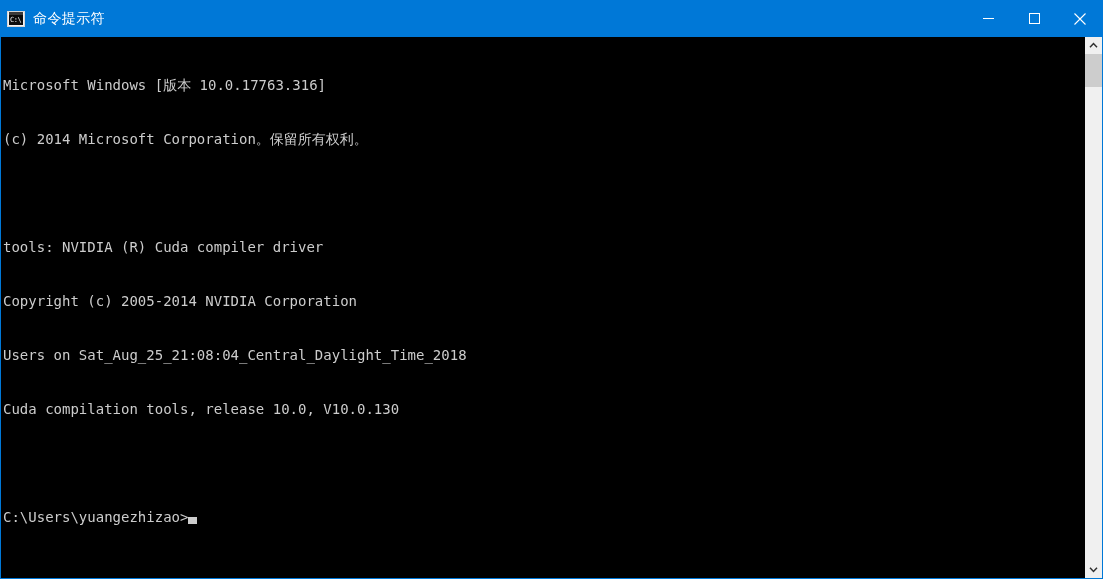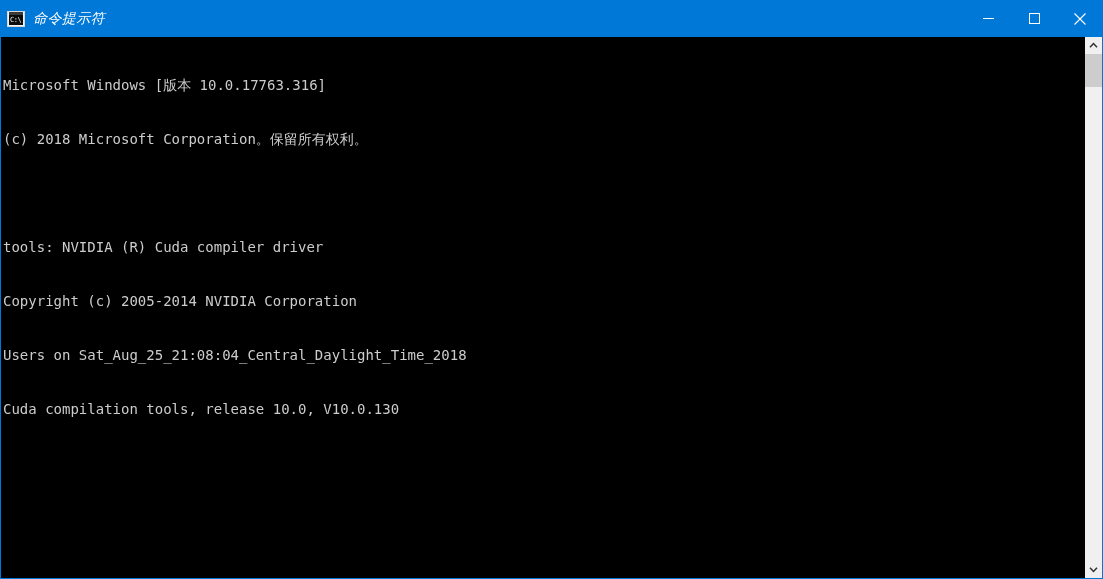--- a/index.html
+++ b/index.html
@@ -71,21 +71,20 @@
     height: 3px;
     background: #3a3a3a;
   }
   #window-title {
     color: #ffffff;
     font-size: 14px;
     font-family: "DejaVu Sans", "Liberation Sans", sans-serif;
     letter-spacing: 0.4px;
     line-height: 37px;
     white-space: nowrap;
-    font-style: italic;
   }
   #window-controls {
     margin-left: auto;
     display: flex;
     height: 37px;
   }
   .win-btn {
     width: 46px;
     height: 37px;
     display: flex;
@@ -200,27 +199,31 @@
           <path d="M0.5 0.5 L11.5 11.5 M11.5 0.5 L0.5 11.5" stroke="#ffffff" stroke-width="1.1" fill="none"></path>
         </svg>
       </div>
     </div>
   </div>
 
   <div id="client-area">
 
     <div id="console">
       <div class="con-line">Microsoft Windows [版本 10.0.17763.316]</div>
-      <div class="con-line">(c) 2018 Microsoft Corporation。保留所有权利。</div>
+      <div class="con-line">(c) 2014 Microsoft Corporation。保留所有权利。</div>
       <div class="con-line blank">&nbsp;</div>
       <div class="con-line">tools: NVIDIA (R) Cuda compiler driver</div>
       <div class="con-line">Copyright (c) 2005-2014 NVIDIA Corporation</div>
       <div class="con-line">Users on Sat_Aug_25_21:08:04_Central_Daylight_Time_2018</div>
       <div class="con-line">Cuda compilation tools, release 10.0, V10.0.130</div>
       <div class="con-line blank">&nbsp;</div>
+      <div id="cursor-line">
+        <span>C:\Users\yuangezhizao&gt;</span>
+        <span id="cursor-block"></span>
+      </div>
     </div>
 
     <div id="scrollbar">
       <div class="sb-btn">
         <svg width="9" height="7" viewBox="0 0 9 7">
           <path d="M1 5.2 L4.5 1.6 L8 5.2" stroke="#303030" stroke-width="1.5" fill="none"></path>
         </svg>
       </div>
       <div id="sb-track">
         <div id="sb-thumb"></div>

